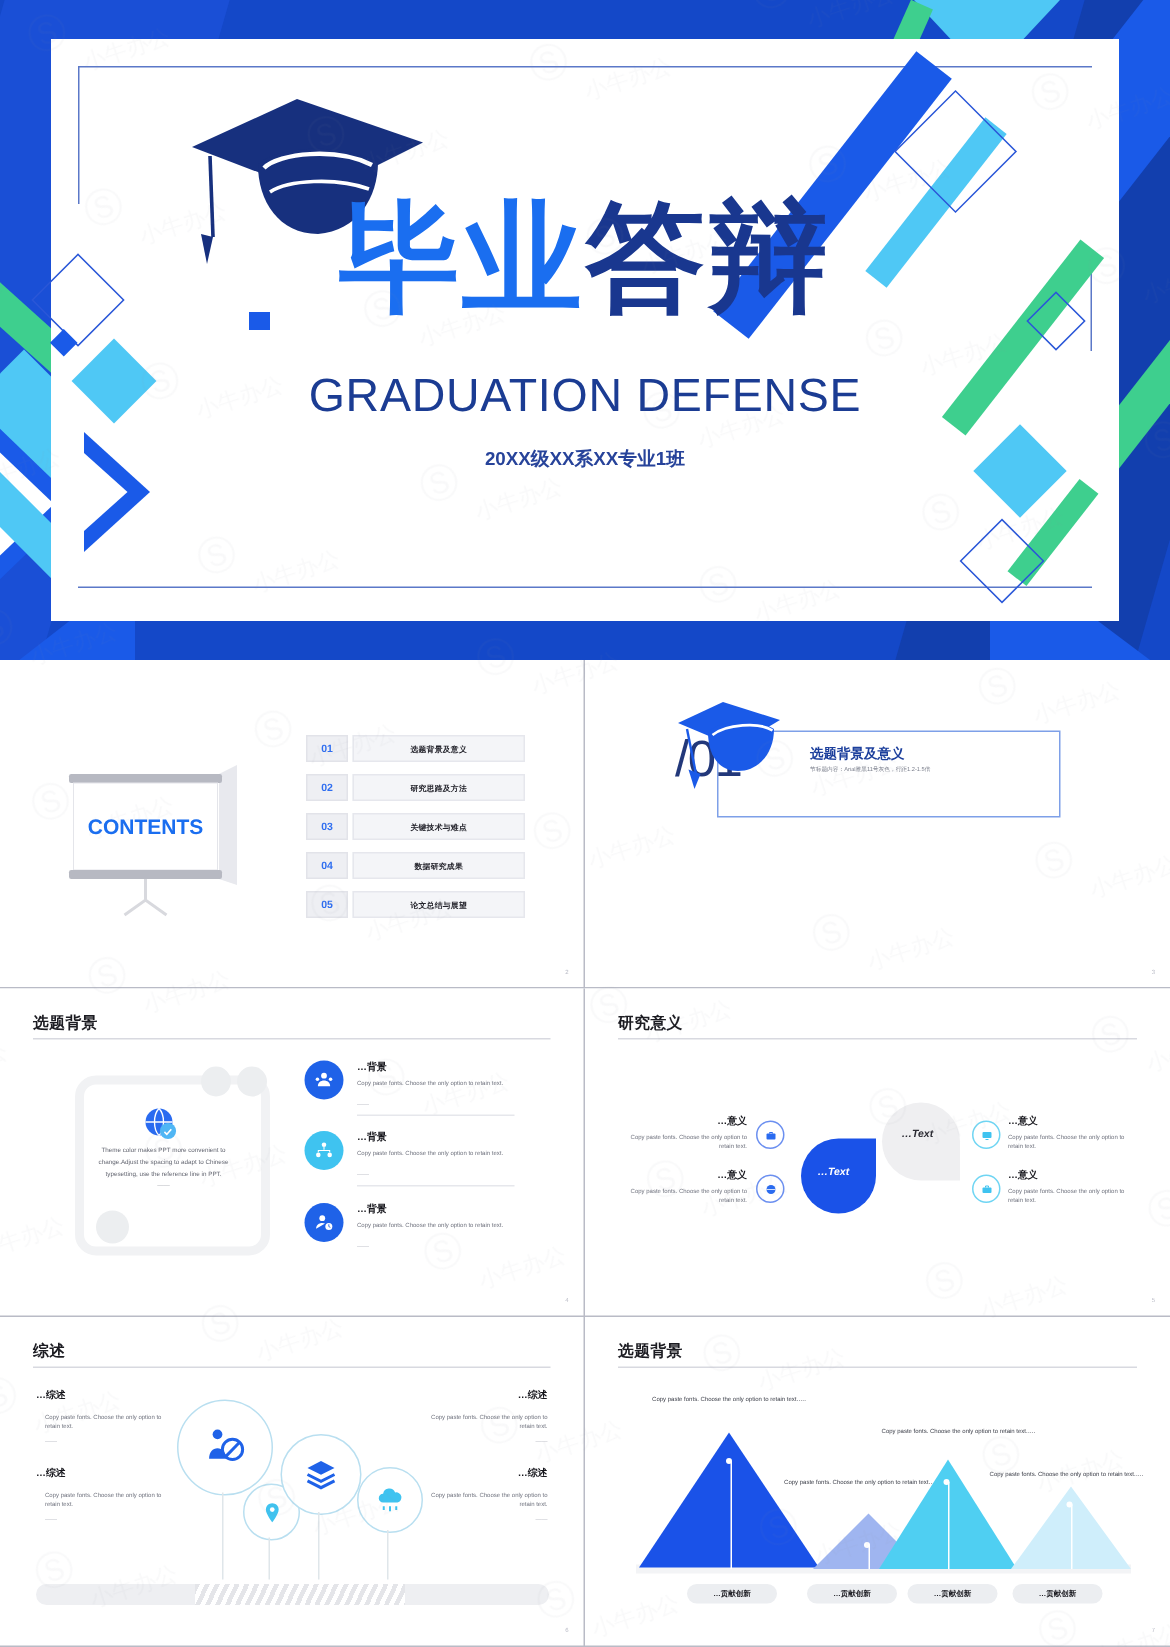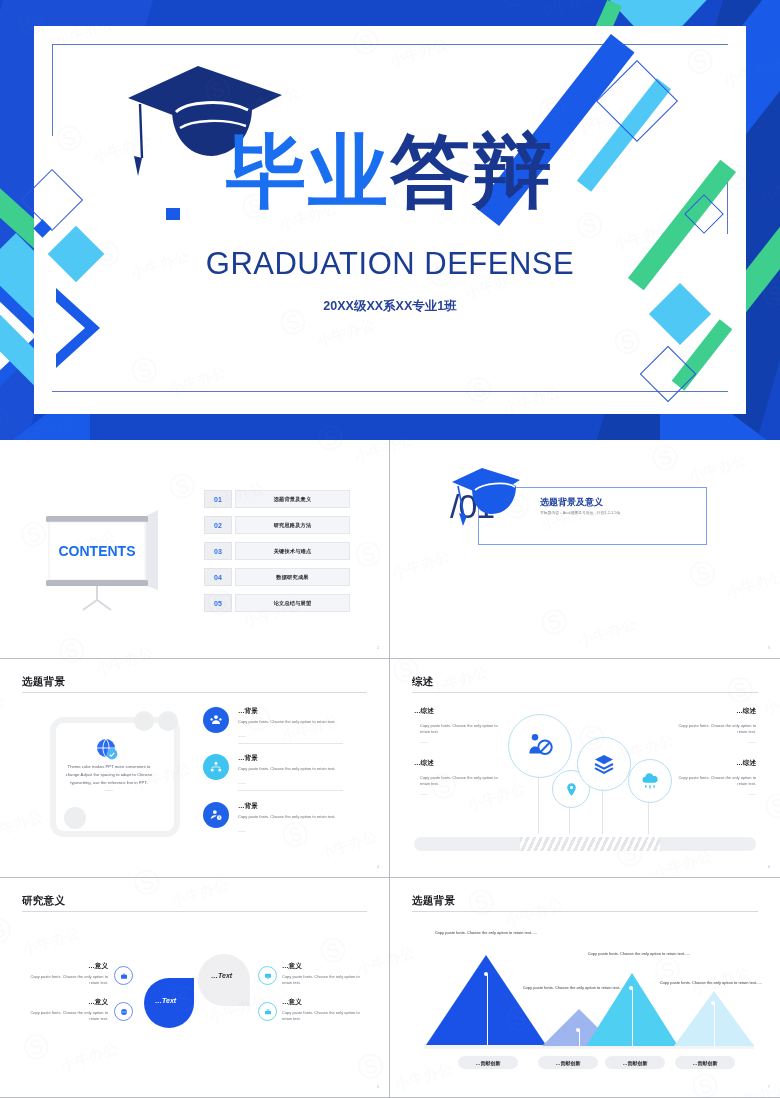--- a/index.html
+++ b/index.html
@@ -220,20 +220,68 @@
           </svg>
       </div>
       <div class="mini-h" style="position:absolute;left:238px;top:143px;">…背景</div>
       <div class="mini" style="position:absolute;left:238px;top:155px;width:100px;">Copy paste fonts. Choose the only option to retain text.</div>
       <div class="mini" style="position:absolute;left:238px;top:169px;color:#b4b6be;">——</div>
 
       <div class="pnum">4</div>
     </div>
 
     <div class="slide">
+      <div class="sl-title">研究意义</div>
+      <div class="sl-rule"></div>
+
+      <div style="position:absolute;left:198px;top:76px;width:52px;height:52px;background:#efeff1;border-radius:50% 50% 50% 50%;border-top-left-radius:0;transform:rotate(180deg);"></div>
+      <div style="position:absolute;left:211px;top:94px;font-size:7px;font-weight:700;font-style:italic;color:#2b2b33;">…Text</div>
+      <div style="position:absolute;left:144px;top:100px;width:50px;height:50px;background:#1a52e8;border-radius:50%;border-top-right-radius:0;"></div>
+      <div style="position:absolute;left:155px;top:119px;font-size:7px;font-weight:700;font-style:italic;color:#ffffff;">…Text</div>
+
+      <div class="circ" style="position:absolute;left:114px;top:88px;width:17px;height:17px;border:1px solid #6b8ff0;background:#fff;">
+        <svg width="8" height="8" viewBox="0 0 24 24">
+            <rect x="3" y="8" width="18" height="12" rx="2" fill="#2a6bf0"></rect>
+            <path d="M9 8V6h6v2" stroke="#2a6bf0" stroke-width="2" fill="none"></path>
+          </svg>
+      </div>
+      <div class="mini-h" style="position:absolute;left:26px;top:84px;width:82px;text-align:right;">…意义</div>
+      <div class="mini" style="position:absolute;left:20px;top:96px;width:88px;text-align:right;">Copy paste fonts. Choose the only option to retain text.</div>
+
+      <div class="circ" style="position:absolute;left:114px;top:124px;width:17px;height:17px;border:1px solid #6b8ff0;background:#fff;">
+        <svg width="8" height="8" viewBox="0 0 24 24">
+            <circle cx="12" cy="12" r="9" fill="#2a6bf0"></circle>
+            <path d="M3 12h18" stroke="#fff" stroke-width="1.6"></path>
+          </svg>
+      </div>
+      <div class="mini-h" style="position:absolute;left:26px;top:120px;width:82px;text-align:right;">…意义</div>
+      <div class="mini" style="position:absolute;left:20px;top:132px;width:88px;text-align:right;">Copy paste fonts. Choose the only option to retain text.</div>
+
+      <div class="circ" style="position:absolute;left:258px;top:88px;width:17px;height:17px;border:1px solid #6fd5f3;background:#fff;">
+        <svg width="8" height="8" viewBox="0 0 24 24">
+            <rect x="3" y="5" width="18" height="12" rx="2" fill="#3fc3f0"></rect>
+            <path d="M9 20h6" stroke="#3fc3f0" stroke-width="2"></path>
+          </svg>
+      </div>
+      <div class="mini-h" style="position:absolute;left:282px;top:84px;">…意义</div>
+      <div class="mini" style="position:absolute;left:282px;top:96px;width:88px;">Copy paste fonts. Choose the only option to retain text.</div>
+
+      <div class="circ" style="position:absolute;left:258px;top:124px;width:17px;height:17px;border:1px solid #6fd5f3;background:#fff;">
+        <svg width="8" height="8" viewBox="0 0 24 24">
+            <rect x="3" y="8" width="18" height="11" rx="2" fill="#3fc3f0"></rect>
+            <path d="M9 8V5h6v3" stroke="#3fc3f0" stroke-width="2" fill="none"></path>
+          </svg>
+      </div>
+      <div class="mini-h" style="position:absolute;left:282px;top:120px;">…意义</div>
+      <div class="mini" style="position:absolute;left:282px;top:132px;width:88px;">Copy paste fonts. Choose the only option to retain text.</div>
+
+      <div class="pnum">5</div>
+    </div>
+
+    <div class="slide">
       <div class="sl-title">综述</div>
       <div class="sl-rule"></div>
 
       <div class="circ" style="position:absolute;left:118px;top:55px;width:62px;height:62px;border:1px solid #b9dff0;background:#fff;">
         <svg width="30" height="30" viewBox="0 0 24 24">
             <circle cx="8" cy="5" r="2.6" fill="#1f62e8"></circle>
             <path d="M3.5 18c0-3.6 2-5.6 4.5-5.6s4.5 2 4.5 5.6z" fill="#1f62e8"></path>
             <circle cx="16" cy="13" r="5.4" fill="none" stroke="#1f62e8" stroke-width="1.6"></circle>
             <path d="M12.6 16.6l6.8-7" stroke="#1f62e8" stroke-width="1.6"></path>
           </svg>
@@ -278,68 +326,20 @@
       <div class="mini" style="position:absolute;right:24px;top:80px;color:#b4b6be;text-align:right;">——</div>
 
       <div class="mini-h" style="position:absolute;right:24px;top:100px;text-align:right;">…综述</div>
       <div class="mini" style="position:absolute;right:24px;top:116px;width:88px;text-align:right;">Copy paste fonts. Choose the only option to retain text.</div>
       <div class="mini" style="position:absolute;right:24px;top:132px;color:#b4b6be;text-align:right;">——</div>
 
       <div style="position:absolute;left:24px;top:178px;width:342px;height:14px;border-radius:7px;background:#eeeff2;"></div>
       <div style="position:absolute;left:130px;top:178px;width:140px;height:14px;background:repeating-linear-gradient(115deg,#e4e5e9 0 3px,#ffffff 3px 6px);"></div>
 
       <div class="pnum">6</div>
-    </div>
-
-    <div class="slide">
-      <div class="sl-title">研究意义</div>
-      <div class="sl-rule"></div>
-
-      <div style="position:absolute;left:198px;top:76px;width:52px;height:52px;background:#efeff1;border-radius:50% 50% 50% 50%;border-top-left-radius:0;transform:rotate(180deg);"></div>
-      <div style="position:absolute;left:211px;top:94px;font-size:7px;font-weight:700;font-style:italic;color:#2b2b33;">…Text</div>
-      <div style="position:absolute;left:144px;top:100px;width:50px;height:50px;background:#1a52e8;border-radius:50%;border-top-right-radius:0;"></div>
-      <div style="position:absolute;left:155px;top:119px;font-size:7px;font-weight:700;font-style:italic;color:#ffffff;">…Text</div>
-
-      <div class="circ" style="position:absolute;left:114px;top:88px;width:17px;height:17px;border:1px solid #6b8ff0;background:#fff;">
-        <svg width="8" height="8" viewBox="0 0 24 24">
-            <rect x="3" y="8" width="18" height="12" rx="2" fill="#2a6bf0"></rect>
-            <path d="M9 8V6h6v2" stroke="#2a6bf0" stroke-width="2" fill="none"></path>
-          </svg>
-      </div>
-      <div class="mini-h" style="position:absolute;left:26px;top:84px;width:82px;text-align:right;">…意义</div>
-      <div class="mini" style="position:absolute;left:20px;top:96px;width:88px;text-align:right;">Copy paste fonts. Choose the only option to retain text.</div>
-
-      <div class="circ" style="position:absolute;left:114px;top:124px;width:17px;height:17px;border:1px solid #6b8ff0;background:#fff;">
-        <svg width="8" height="8" viewBox="0 0 24 24">
-            <circle cx="12" cy="12" r="9" fill="#2a6bf0"></circle>
-            <path d="M3 12h18" stroke="#fff" stroke-width="1.6"></path>
-          </svg>
-      </div>
-      <div class="mini-h" style="position:absolute;left:26px;top:120px;width:82px;text-align:right;">…意义</div>
-      <div class="mini" style="position:absolute;left:20px;top:132px;width:88px;text-align:right;">Copy paste fonts. Choose the only option to retain text.</div>
-
-      <div class="circ" style="position:absolute;left:258px;top:88px;width:17px;height:17px;border:1px solid #6fd5f3;background:#fff;">
-        <svg width="8" height="8" viewBox="0 0 24 24">
-            <rect x="3" y="5" width="18" height="12" rx="2" fill="#3fc3f0"></rect>
-            <path d="M9 20h6" stroke="#3fc3f0" stroke-width="2"></path>
-          </svg>
-      </div>
-      <div class="mini-h" style="position:absolute;left:282px;top:84px;">…意义</div>
-      <div class="mini" style="position:absolute;left:282px;top:96px;width:88px;">Copy paste fonts. Choose the only option to retain text.</div>
-
-      <div class="circ" style="position:absolute;left:258px;top:124px;width:17px;height:17px;border:1px solid #6fd5f3;background:#fff;">
-        <svg width="8" height="8" viewBox="0 0 24 24">
-            <rect x="3" y="8" width="18" height="11" rx="2" fill="#3fc3f0"></rect>
-            <path d="M9 8V5h6v3" stroke="#3fc3f0" stroke-width="2" fill="none"></path>
-          </svg>
-      </div>
-      <div class="mini-h" style="position:absolute;left:282px;top:120px;">…意义</div>
-      <div class="mini" style="position:absolute;left:282px;top:132px;width:88px;">Copy paste fonts. Choose the only option to retain text.</div>
-
-      <div class="pnum">5</div>
     </div>
 
     <div class="slide">
       <div class="sl-title">选题背景</div>
       <div class="sl-rule"></div>
 
       <div style="position:absolute;left:34px;top:165px;width:330px;height:6px;background:#f3f4f6;"></div>
 
       <div class="tri" style="left:36px;top:77px;border-left-width:60px;border-right-width:60px;border-bottom-width:90px;border-bottom-color:#1a52e8;"></div>
       <div style="position:absolute;left:97px;top:96px;width:1px;height:72px;background:#ffffff;"></div>

